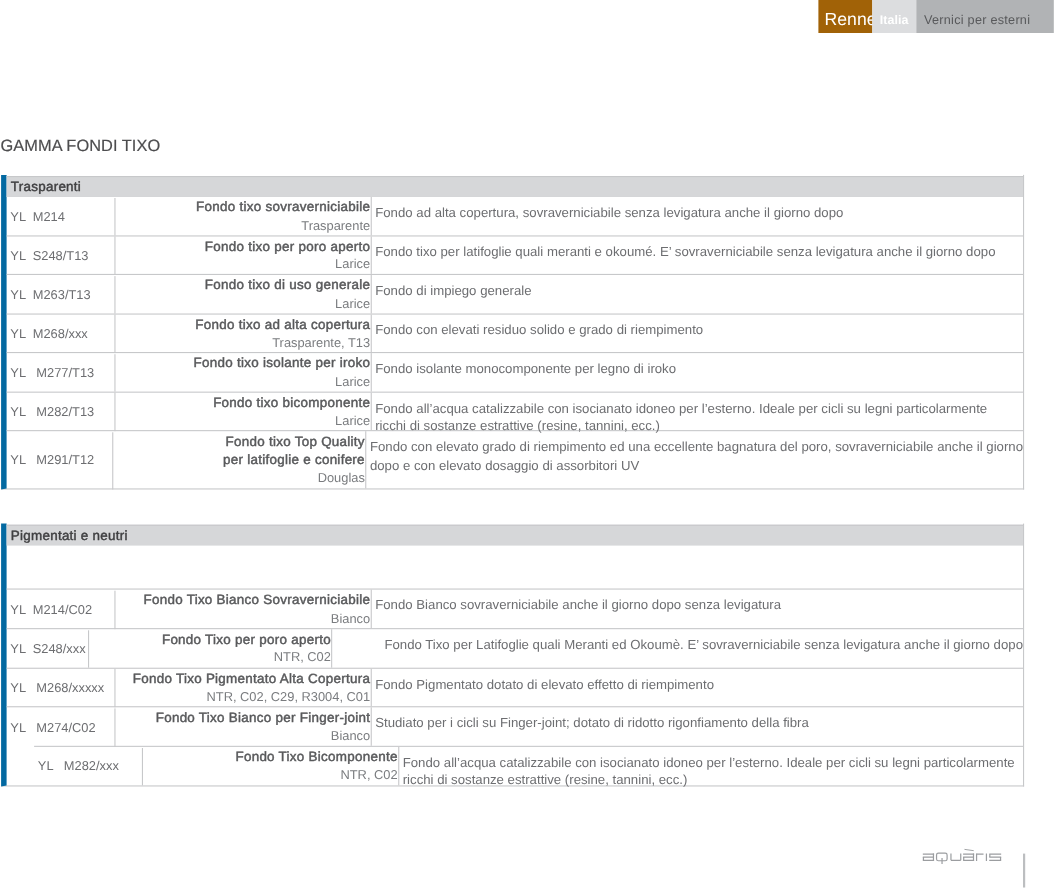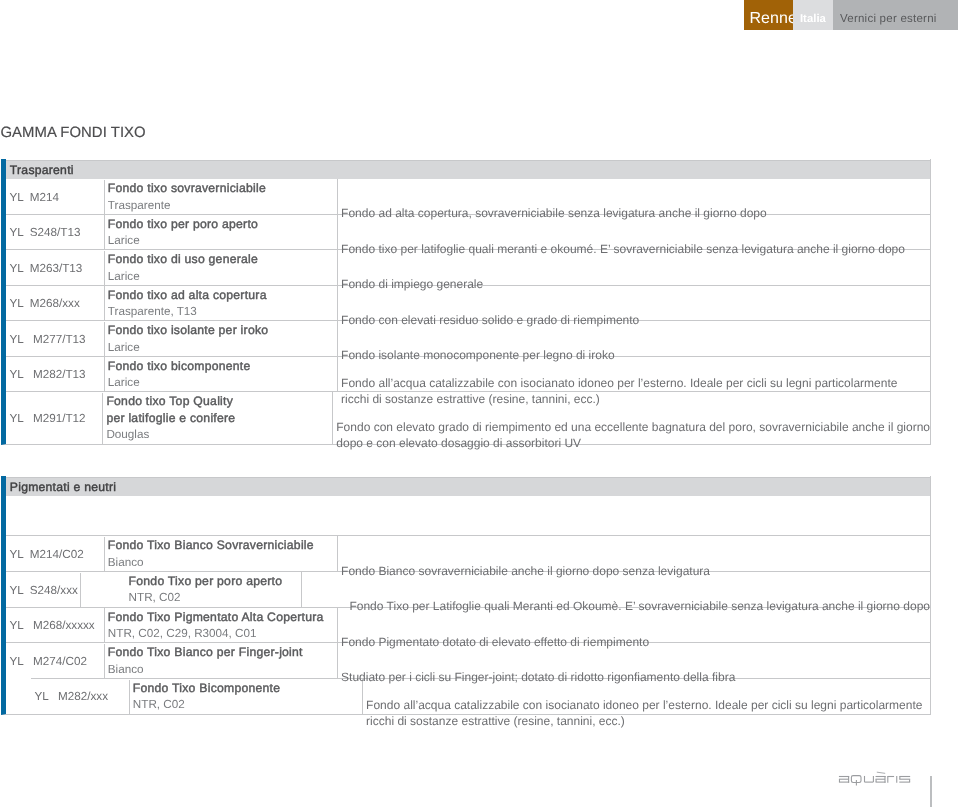--- a/index.html
+++ b/index.html
@@ -28,25 +28,25 @@
        border-left:5px solid #0369a1;border-right:1px solid #c7c8ca;border-bottom:1px solid #c7c8ca;}
   .band{height:19.1px;background:#d6d7d9;border-top:1px solid #c7c8ca;
         font-weight:normal;font-size:12.2px;color:#404042;letter-spacing:0.25px;
         -webkit-text-stroke:0.40px #404042;position:relative;top:0.9px;
         display:flex;align-items:center;padding-left:3.8px;box-sizing:border-box;}
   .row{display:flex;box-sizing:border-box;border-top:1px solid #c7c8ca;}
   .c1{width:98.5px;box-sizing:border-box;border-right:1px solid #c7c8ca;
       display:flex;align-items:center;font-size:11.7px;color:#6d6e71;
       padding-left:3.4px;white-space:pre;position:relative;top:0.6px;}
   .c2{width:233px;box-sizing:border-box;border-right:1px solid #c7c8ca;
-      display:flex;flex-direction:column;justify-content:center;padding-left:3.3px;}
+      display:flex;flex-direction:column;justify-content:center;padding-left:3.3px;align-items:flex-end;}
   .c2 .t{font-weight:normal;font-size:12.2px;color:#58595b;-webkit-text-stroke:0.42px #58595b;line-height:16.5px;white-space:nowrap;letter-spacing:0.255px;}
   .c2 .s{font-size:11.7px;color:#7a7c7f;line-height:16.5px;white-space:nowrap;position:relative;top:1px;}
-  .c3{flex:1;box-sizing:border-box;display:flex;flex-direction:column;justify-content:center;
-      padding-left:3.6px;position:relative;top:17px;}
+  .c3{flex:1;box-sizing:border-box;display:flex;flex-direction:column;justify-content:flex-start;
+      padding-left:3.6px;position:relative;top:6px;}
   .c3 .d{font-size:12px;color:#6d6e71;line-height:16.4px;white-space:nowrap;}
 
   
   .logo{position:absolute;left:838px;top:770px;}
   .foot-rule{position:absolute;left:930.2px;top:775.7px;width:1.7px;height:31.3px;background:#bcbec0;}
   .pagenum{position:absolute;left:970px;top:775.3px;font-size:10.9px;color:#7a7c7f;margin-top:47px;}
 </style>
 </head>
 <body>
 

